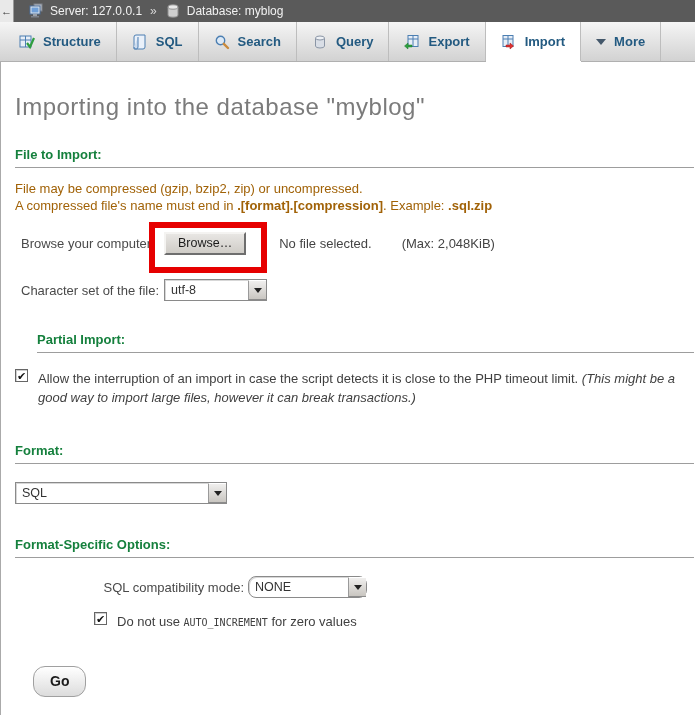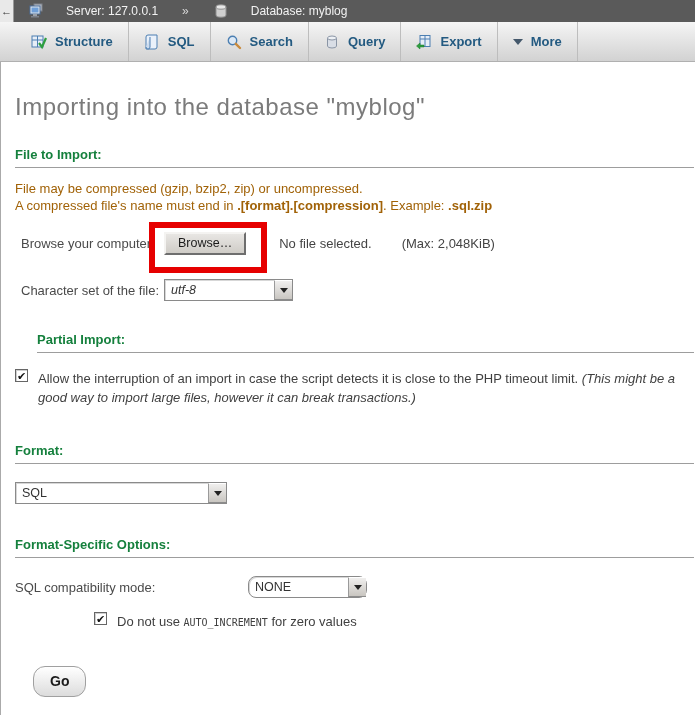--- a/index.html
+++ b/index.html
@@ -10,29 +10,29 @@
     width:695px; height:716px; overflow:hidden;
   }
 
   
   .topbar { height:22px; display:flex; align-items:stretch; background:#5a5a5a; }
   .nav-toggle {
     width:14px; background:#e9e9e9; color:#333; display:flex;
     align-items:center; justify-content:center; font-size:11px; cursor:pointer;
     border-right:1px solid #9a9a9a;
   }
-  .crumbs { display:flex; align-items:center; color:#f2f2f2; font-size:12px; padding-left:14px; gap:22px; }
+  .crumbs { display:flex; align-items:center; color:#f2f2f2; font-size:12px; padding-left:14px; gap:6px; }
   .crumbs .sep { color:#d8d8d8; padding:0 2px; }
   .icon16 { width:16px; height:16px; display:inline-block; vertical-align:middle; }
 
   
   .tabbar {
     height:40px; display:flex; align-items:stretch;
     background:linear-gradient(#f5f5f5,#d2d2d2);
-    border-bottom:1px solid #b0b0b0; padding-left:16px;
+    border-bottom:1px solid #b0b0b0; padding-left:4px;
   }
   .tab {
     display:flex; align-items:center; gap:8px; padding:0 15px;
     font-weight:bold; color:#235a81; font-size:13px;
     border-right:1px solid #bdbdbd; cursor:pointer; position:relative;
   }
   .tab.active { background:#fff; box-shadow:0 2px 0 0 #ffffff; }
   .tri-down { width:0; height:0; border-left:5px solid transparent; border-right:5px solid transparent; border-top:6px solid #44586b; display:inline-block; }
 
   
@@ -163,20 +163,29 @@
   </div>
   <div class="tab">
     <svg class="icon16" viewBox="0 0 16 16">
       <rect x="4" y="1.5" width="10" height="11" fill="#e7eef7" stroke="#4c7fb2"></rect>
       <line x1="4" y1="5" x2="14" y2="5" stroke="#4c7fb2"></line>
       <line x1="9" y1="1.5" x2="9" y2="12.5" stroke="#4c7fb2"></line>
       <path d="M8 11 h-4 v-2 l-3.5 3 3.5 3 v-2 h4 z" fill="#2e9e3f" stroke="#1c7a2c" stroke-width="0.5"></path>
     </svg>
     <span>Export</span>
   </div>
+  <div class="tab active">
+    <svg class="icon16" viewBox="0 0 16 16">
+      <rect x="2" y="1.5" width="10" height="11" fill="#e7eef7" stroke="#4c7fb2"></rect>
+      <line x1="2" y1="5" x2="12" y2="5" stroke="#4c7fb2"></line>
+      <line x1="7" y1="1.5" x2="7" y2="12.5" stroke="#4c7fb2"></line>
+      <path d="M5 11 h4 v-2 l3.5 3 -3.5 3 v-2 h-4 z" fill="#e03030" stroke="#a01818" stroke-width="0.5"></path>
+    </svg>
+    <span>Import</span>
+  </div>
   <div class="tab">
     <span class="tri-down"></span>
     <span>More</span>
   </div>
 </div>
 
 <div class="content">
 
   <h1 class="page-title">Importing into the database "myblog"</h1>
 
@@ -189,21 +198,21 @@
 
   <div class="row indent" style="margin-top:18px;">
     <span class="label">Browse your computer:</span>
     <button class="btn3d">Browse…</button>
     <span style="margin-left:33px;">No file selected.</span>
     <span style="margin-left:30px;">(Max: 2,048KiB)</span>
   </div>
 
   <div class="row indent" style="margin-top:24px;align-items:center;">
     <span class="label">Character set of the file:</span>
-    <div class="select" style="width:129px;font-style:italic;">
+    <div class="select" style="width:103px;">
       <span class="val">utf-8</span>
       <span class="dd-btn">
           <span class="dd-arrow"></span>
         </span>
     </div>
   </div>
 
   <div class="section-heading" style="margin-top:31px;margin-left:22px;">Partial Import:</div>
 
   <div class="checkline">
@@ -219,21 +228,21 @@
       <span class="val">SQL</span>
       <span class="dd-btn">
           <span class="dd-arrow"></span>
         </span>
     </div>
   </div>
 
   <div class="section-heading" style="margin-top:33px;">Format-Specific Options:</div>
 
   <div class="row" style="margin-top:18px;">
-    <span style="display:inline-block;width:229px;color:#4a4a4a;">SQL compatibility mode:</span>
+    <span style="display:inline-block;width:229px;text-align:right;color:#4a4a4a;">SQL compatibility mode:</span>
     <div class="select" style="width:119px;margin-left:4px;border-radius:8px;">
       <span class="val">NONE</span>
       <span class="dd-btn">
           <span class="dd-arrow"></span>
         </span>
     </div>
   </div>
 
   <div class="checkline" style="margin-top:14px;margin-left:79px;width:auto;">
     <span class="cb">✔</span>

